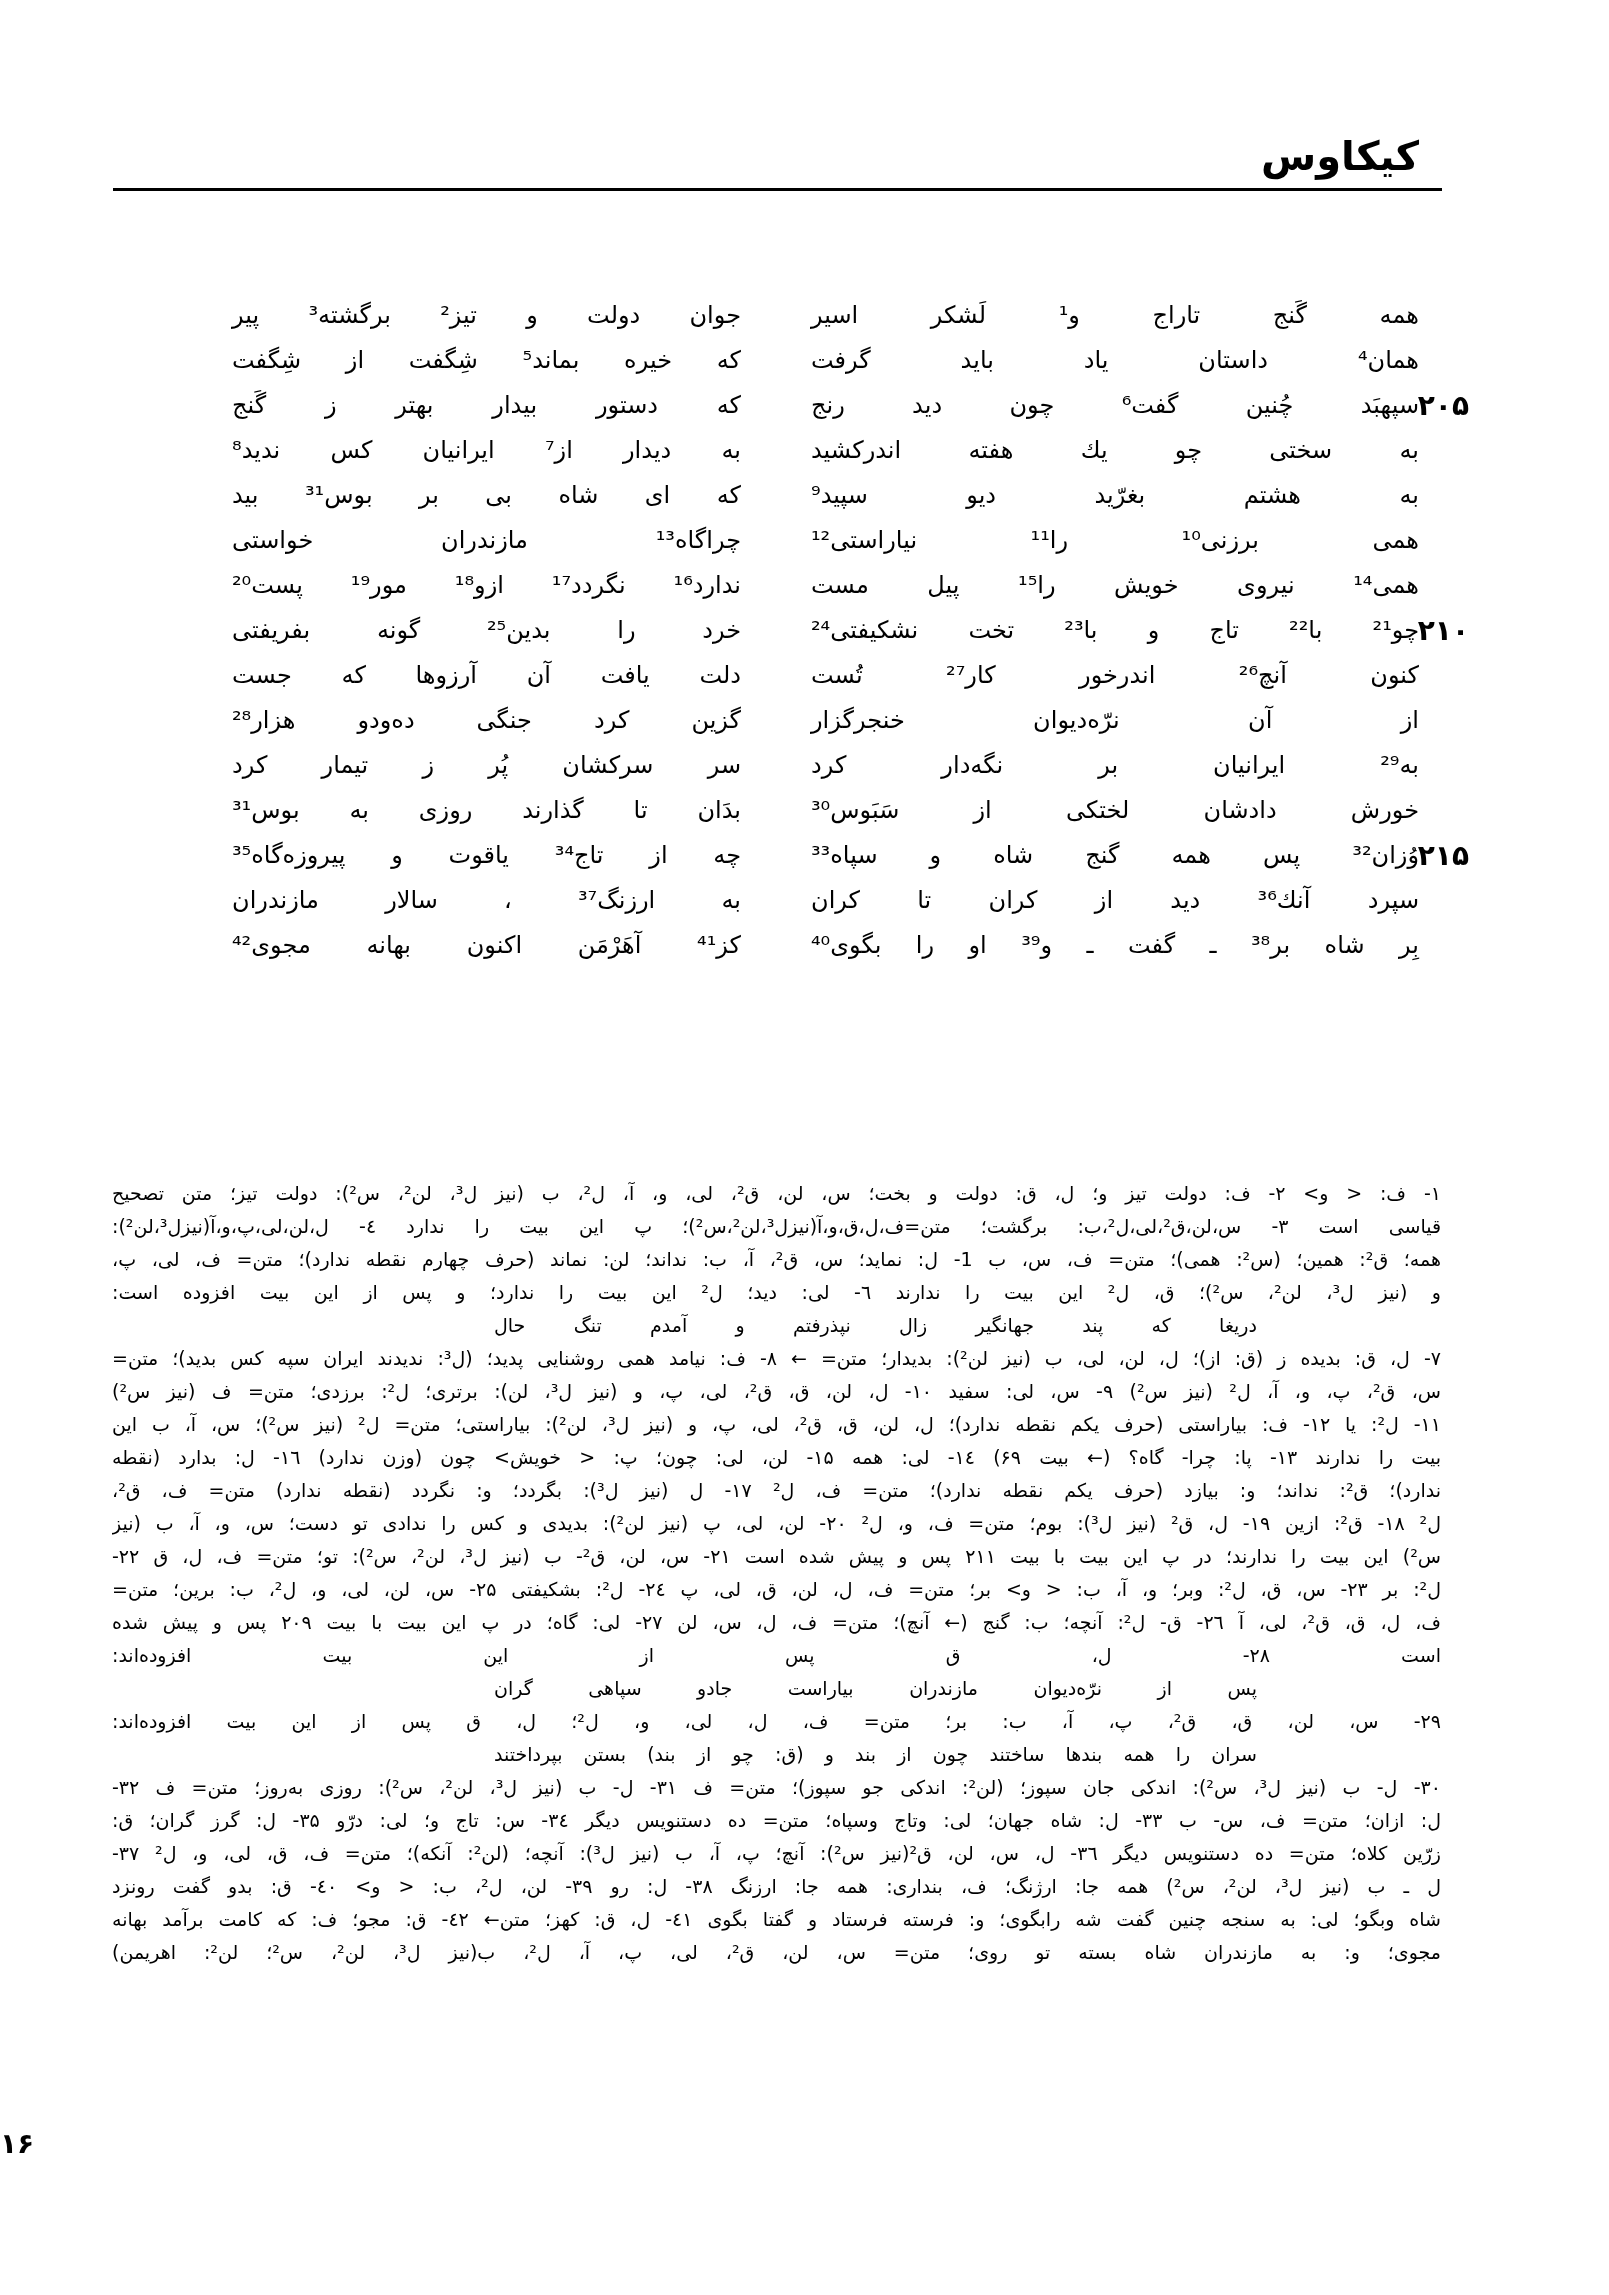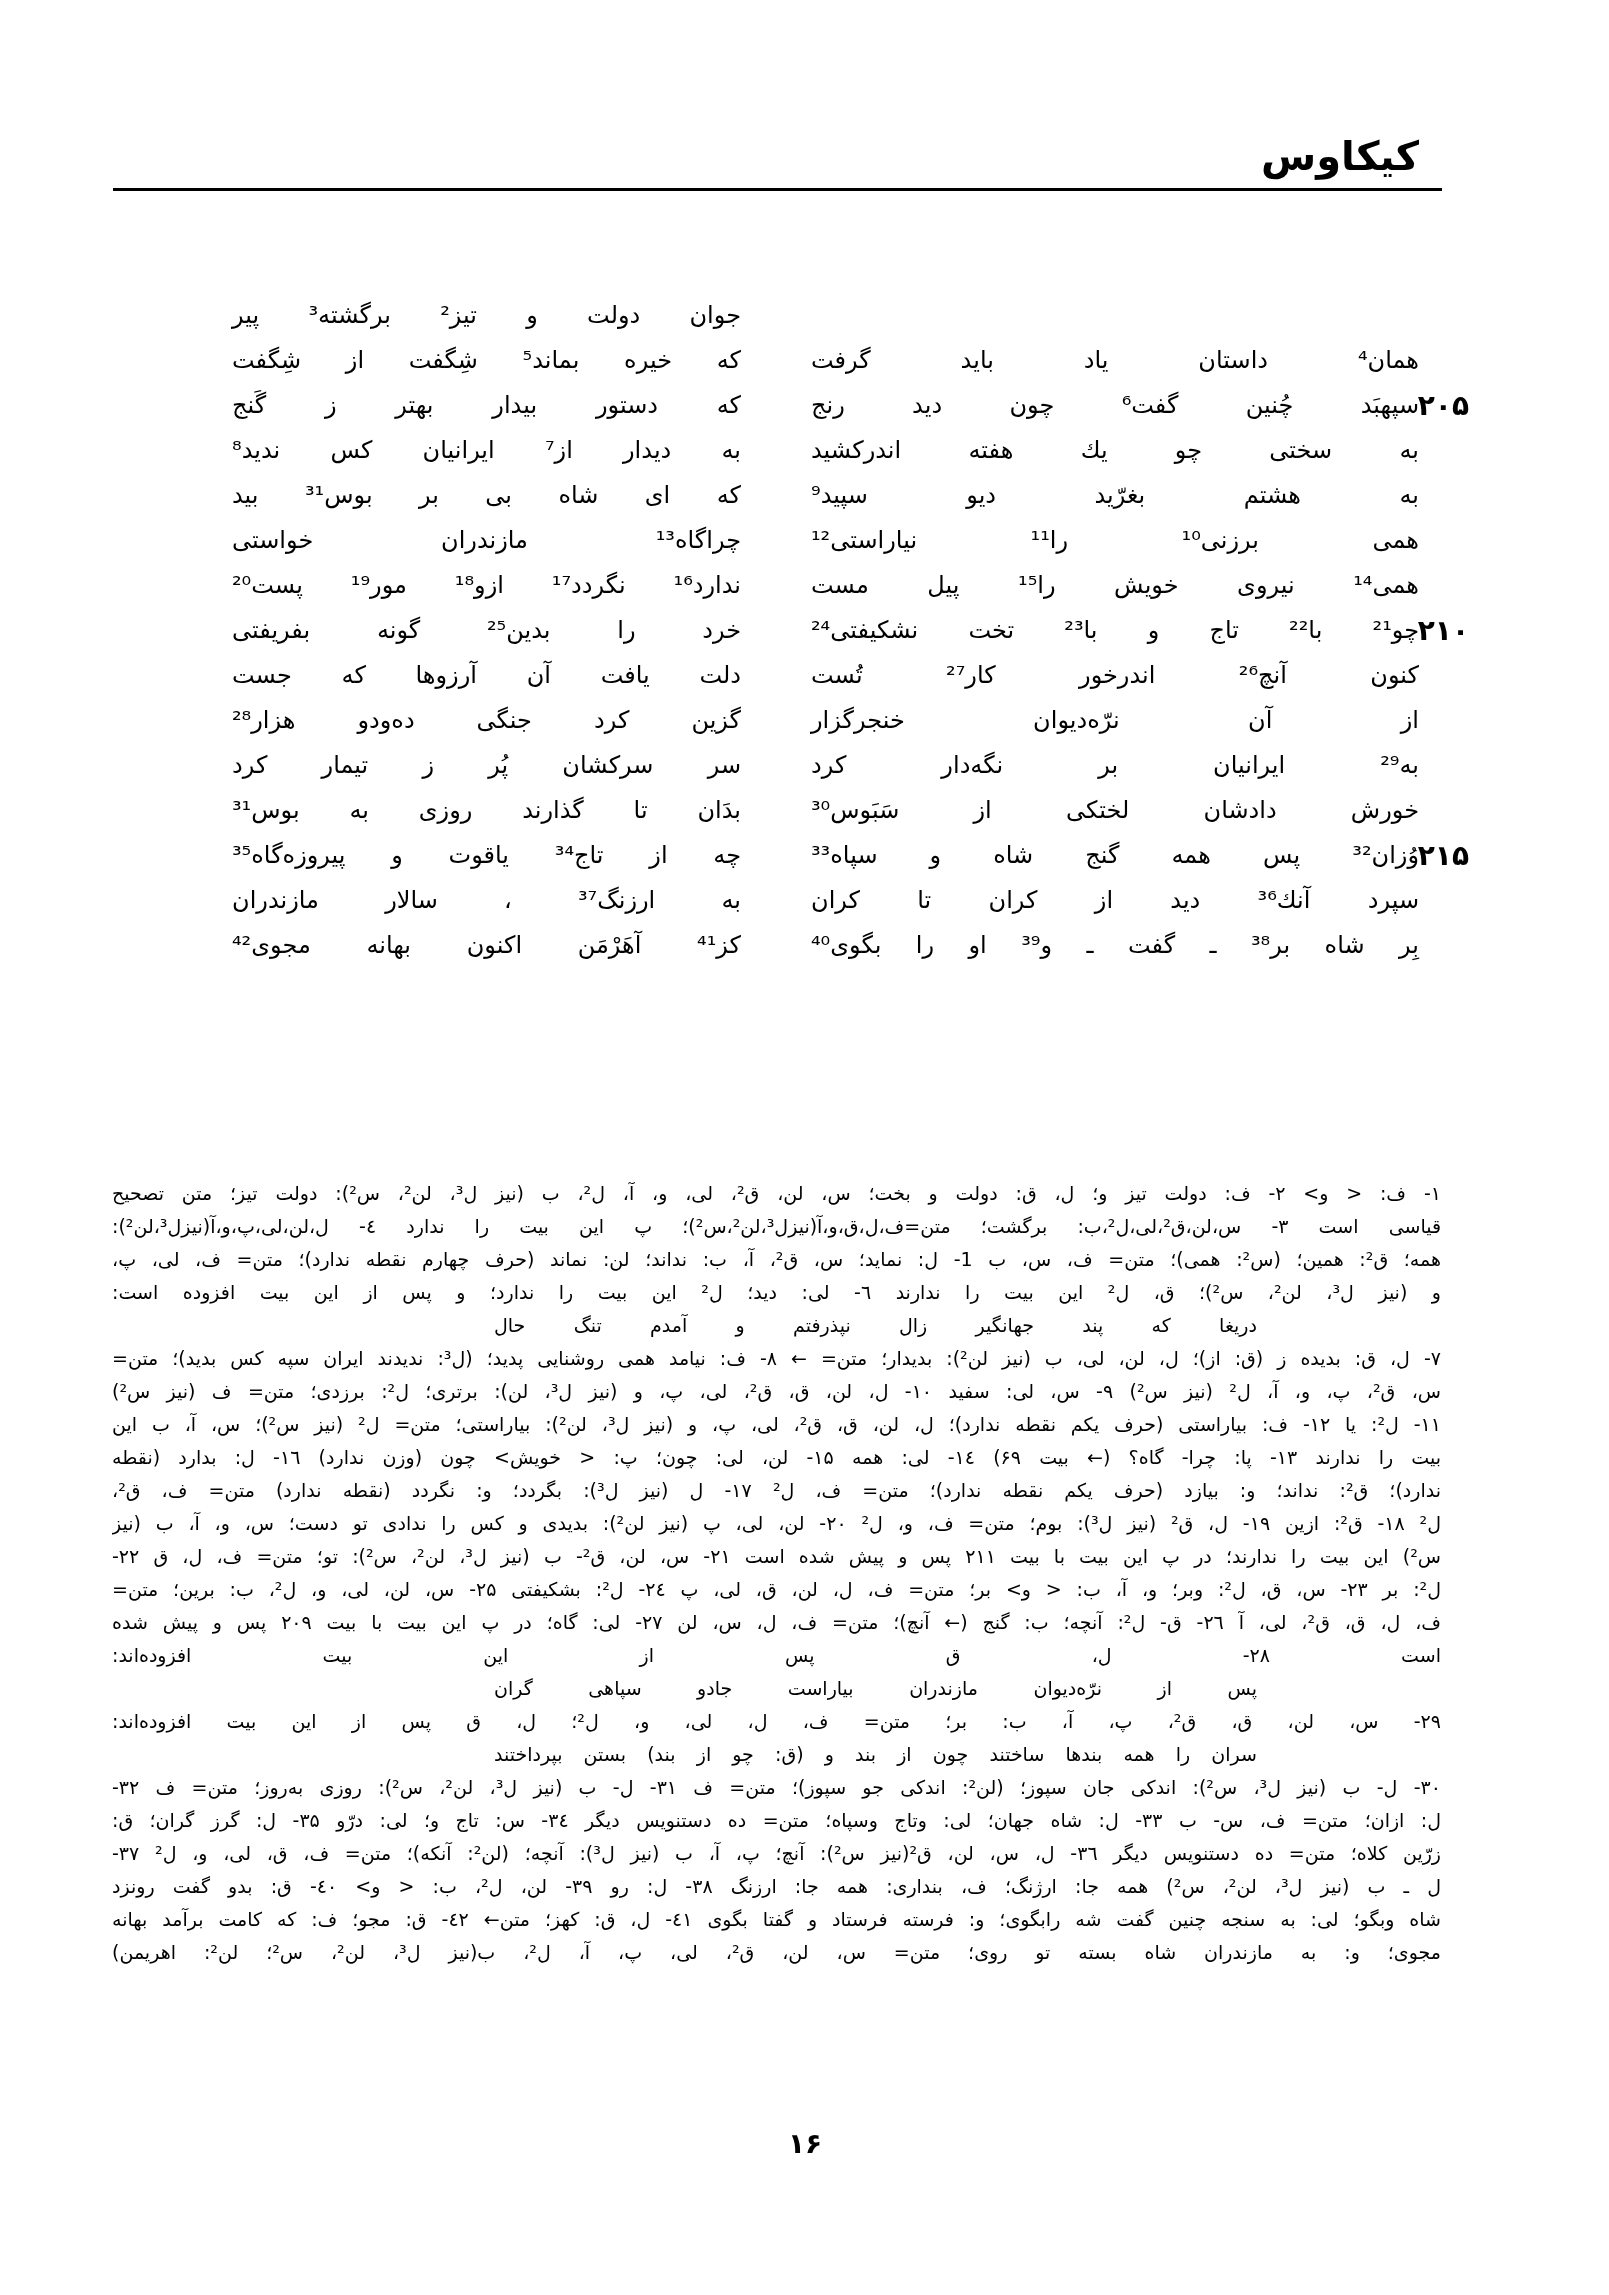--- a/index.html
+++ b/index.html
@@ -9,31 +9,32 @@
   .header-rule{position:absolute;left:113px;width:1329px;top:188px;height:2.8px;background:#000;}
   .verses{position:absolute;top:293px;left:0;width:1610px;direction:rtl;}
   .verse-row{position:relative;height:45px;}
   .hemi{position:absolute;top:0;font-size:24px;line-height:45px;white-space:nowrap;text-align:justify;text-align-last:justify;}
   .hemi.first{right:191px;width:608px;}
   .hemi.second{right:869px;width:509px;}
   .vnum{position:absolute;right:141px;top:0;font-size:28px;line-height:45px;font-weight:bold;}
   .footnotes{position:absolute;top:1177px;left:112px;width:1329px;direction:rtl;font-size:19px;line-height:33px;text-align:justify;}
   .fn-line{display:block;white-space:nowrap;overflow:hidden;text-align:justify;text-align-last:justify;}
   .fn-verse{display:block;white-space:nowrap;padding-right:184px;padding-left:382px;text-align:justify;text-align-last:justify;}
-  .page-number{position:absolute;left:0;width:1610px;top:2127px;text-align:center;font-size:28px;font-weight:bold;}
+  .page-number{position:absolute;left:0;width:1610px;top:2127px;text-align:left;font-size:28px;font-weight:bold;}
 </style>
 </head>
 <body>
 
 <div class="header-title">کیکاوس</div>
 <div class="header-rule"></div>
 
 <div class="verses" id="verses">
     <div class="verse-row">
       <span class="vnum"></span>
+      <span class="hemi first">همه گَنج تاراج و¹ لَشکر اسیر</span>
       <span class="hemi second">جوان دولت و تیز² برگشته³ پیر</span>
     </div>
     <div class="verse-row">
       <span class="vnum"></span>
       <span class="hemi first">همان⁴ داستان یاد باید گرفت</span>
       <span class="hemi second">که خیره بماند⁵ شِگفت از شِگفت</span>
     </div>
     <div class="verse-row">
       <span class="vnum">۲۰۵</span>
       <span class="hemi first">سپهبَد چُنین گفت⁶ چون دید رنج</span>

